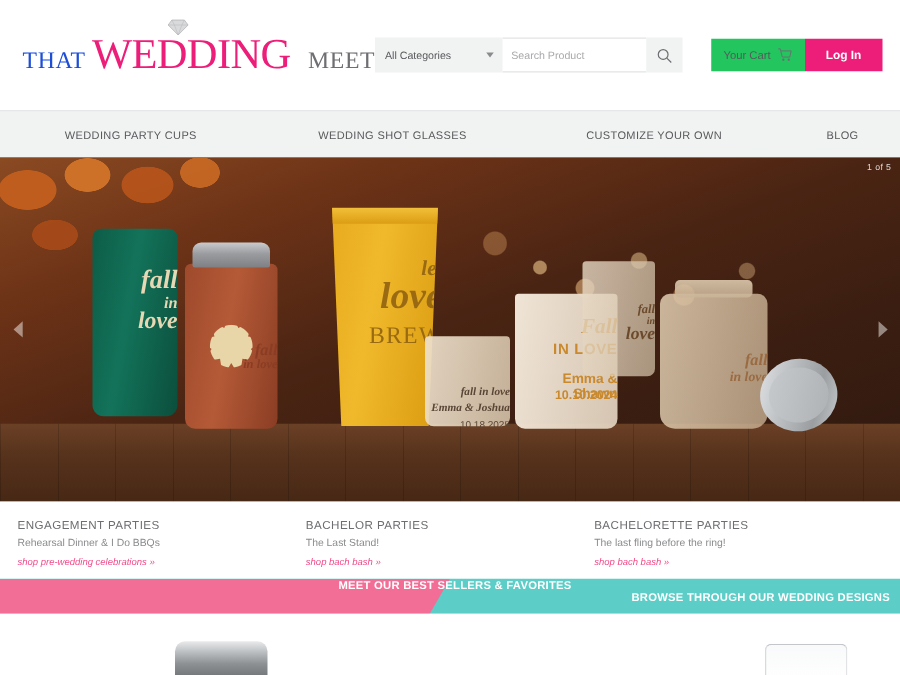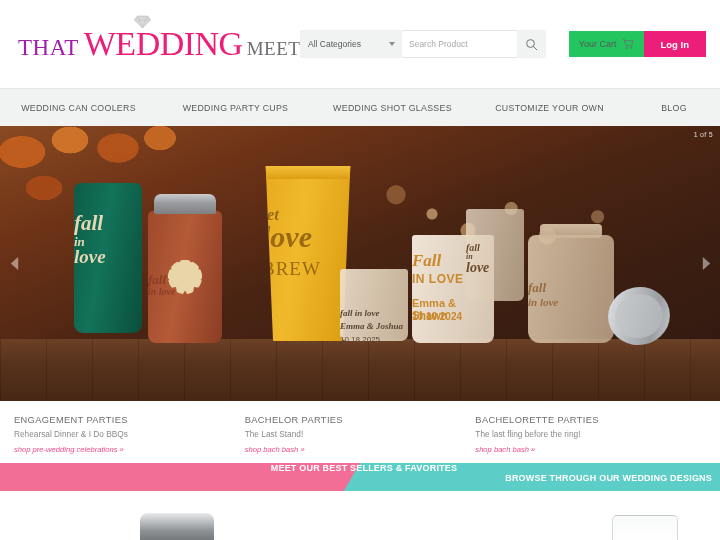--- a/index.html
+++ b/index.html
@@ -21,30 +21,30 @@
   }
   .logo-wrap {
     display: flex;
     align-items: baseline;
     position: relative;
     width: 268px;
     padding-left: 4px;
   }
   .logo-that {
     font-family: "Liberation Serif", serif;
-    font-size: 23px;
-    color: #a21caf;
+    font-size: 19px;
+    color: #1d4ed8;
     letter-spacing: .5px;
   }
   .logo-wedding {
     font-family: "Liberation Serif", serif;
     font-size: 34px;
     color: #ec1e79;
     letter-spacing: -0.5px;
-    margin: 0 4px 0 5px;
+    margin: 0 14px 0 5px;
     line-height: 1;
   }
   .logo-shop {
     font-family: "Liberation Serif", serif;
     font-size: 19px;
     color: #6e6e73;
     letter-spacing: .5px;
   }
   .diamond-icon {
     position: absolute;
@@ -284,21 +284,21 @@
     content: "";
     position: absolute;
     left: 7px; top: 7px; right: 7px; bottom: 7px;
     border-radius: 50%;
     background: linear-gradient(115deg,#c8cbce,#aeb1b4);
   }
 
   .prod-text {
     position: absolute;
     left: 0; right: 0;
-    text-align: left;
+    text-align: right;
     pointer-events: none;
   }
   .script {
     font-family: "Liberation Serif", serif;
     font-style: italic;
     font-weight: bold;
     line-height: 1.02;
   }
 
   .hero-arrow {
@@ -442,21 +442,20 @@
         <path d="M1 2 L4 2 L7 14 L18 14 L20 5 L5 5" fill="none" stroke="#6d6e71" stroke-width="1.4"></path>
         <circle cx="8.5" cy="18" r="1.7" fill="#6d6e71"></circle>
         <circle cx="16.5" cy="18" r="1.7" fill="#6d6e71"></circle>
       </svg>
     </button>
     <button class="login-btn">Log In</button>
   </div>
 </div>
 
 <div class="nav">
-  <div class="nav-item">WEDDING CAN COOLERS</div>
   <div class="nav-item">WEDDING PARTY CUPS</div>
   <div class="nav-item">WEDDING SHOT GLASSES</div>
   <div class="nav-item">CUSTOMIZE YOUR OWN</div>
   <div class="nav-item">BLOG</div>
 </div>
 
 <div class="hero">
   <div class="hero-bg"></div>
   <div class="hero-leaves"></div>
   <div class="hero-table"></div>

